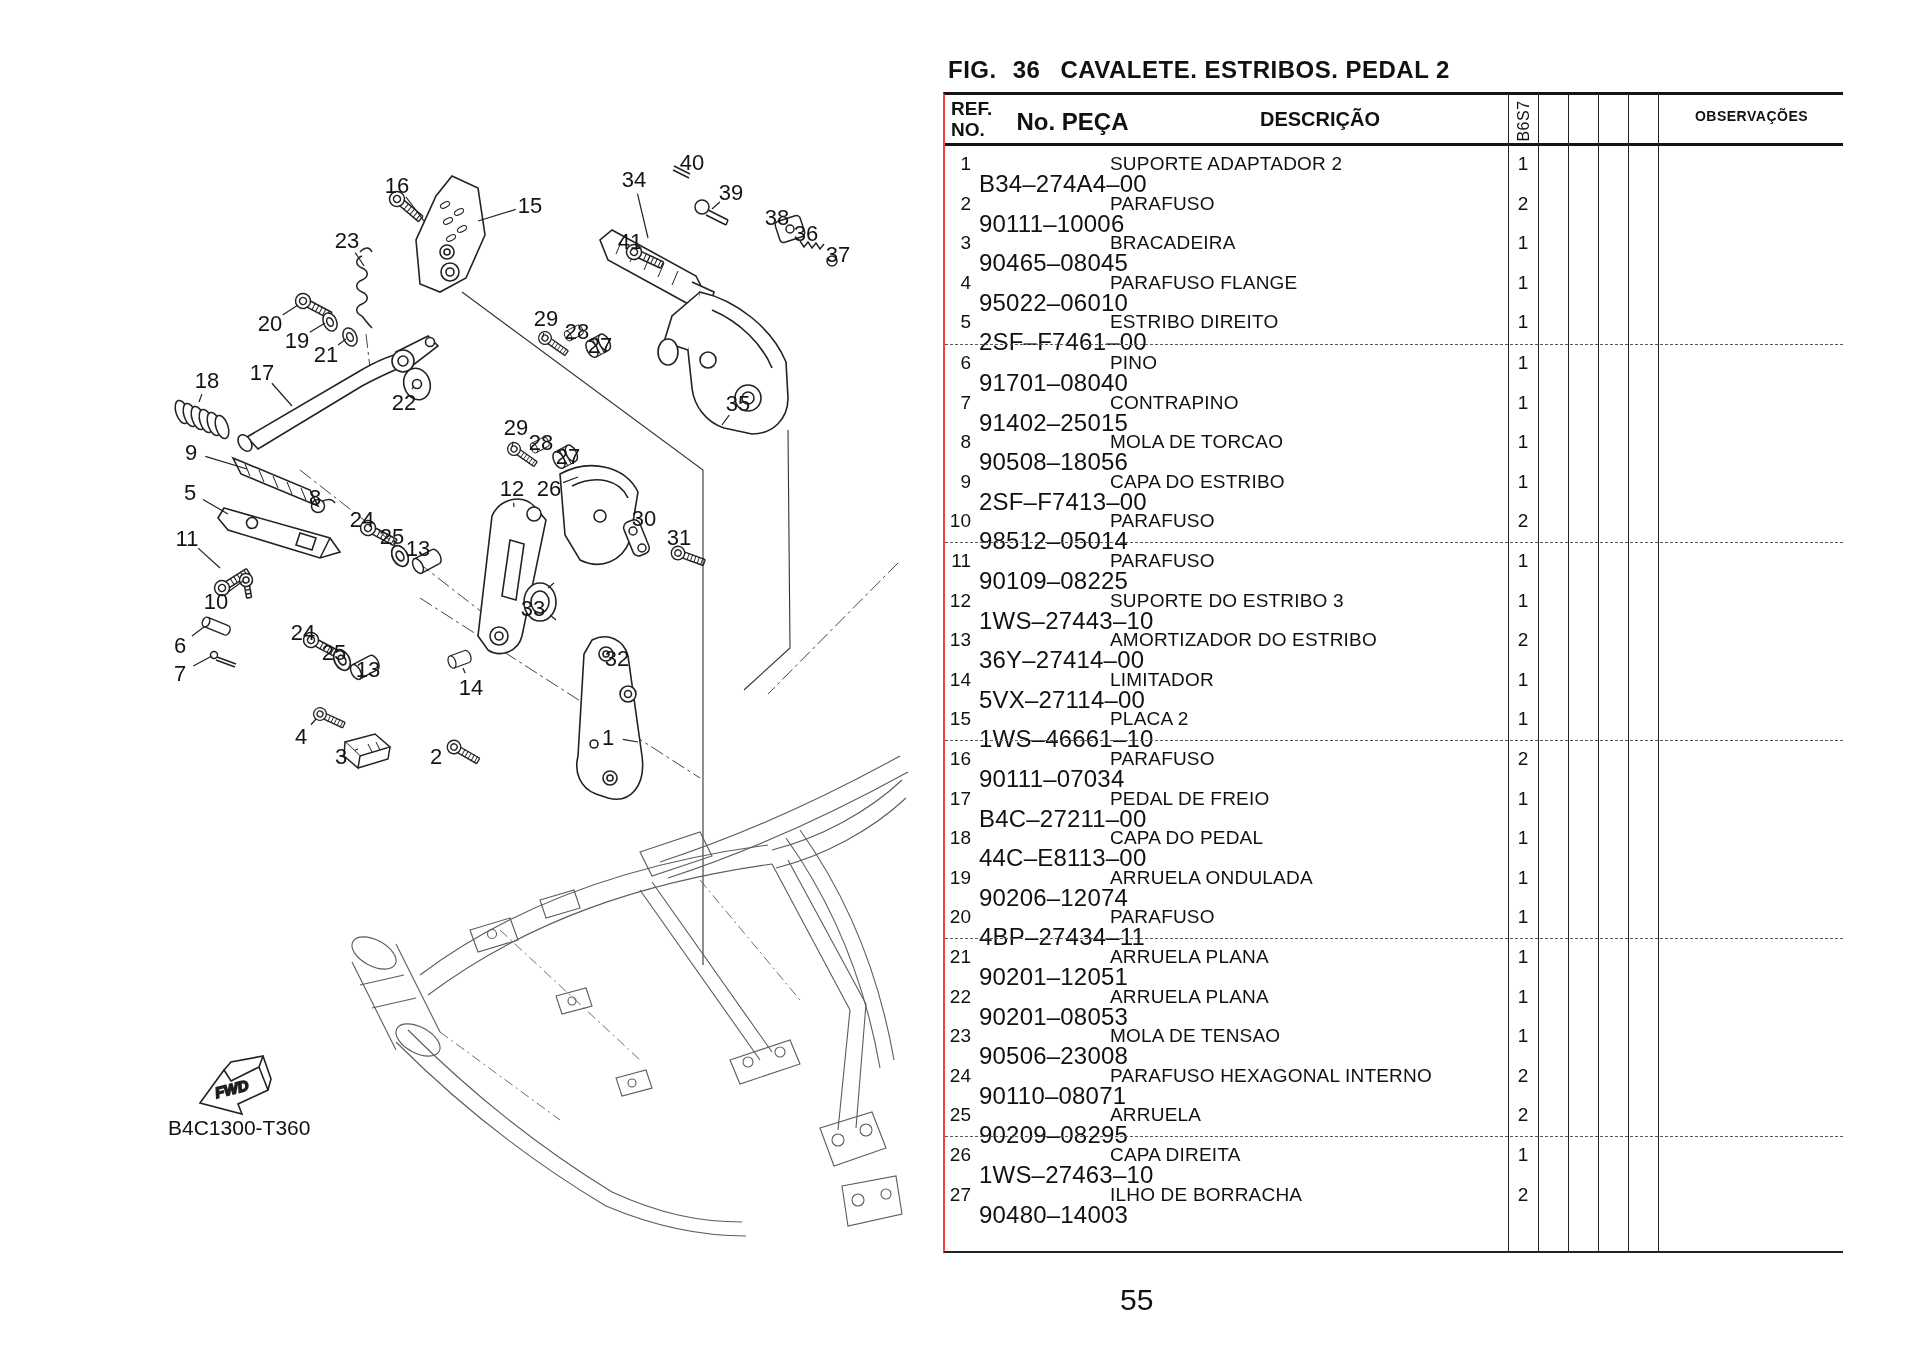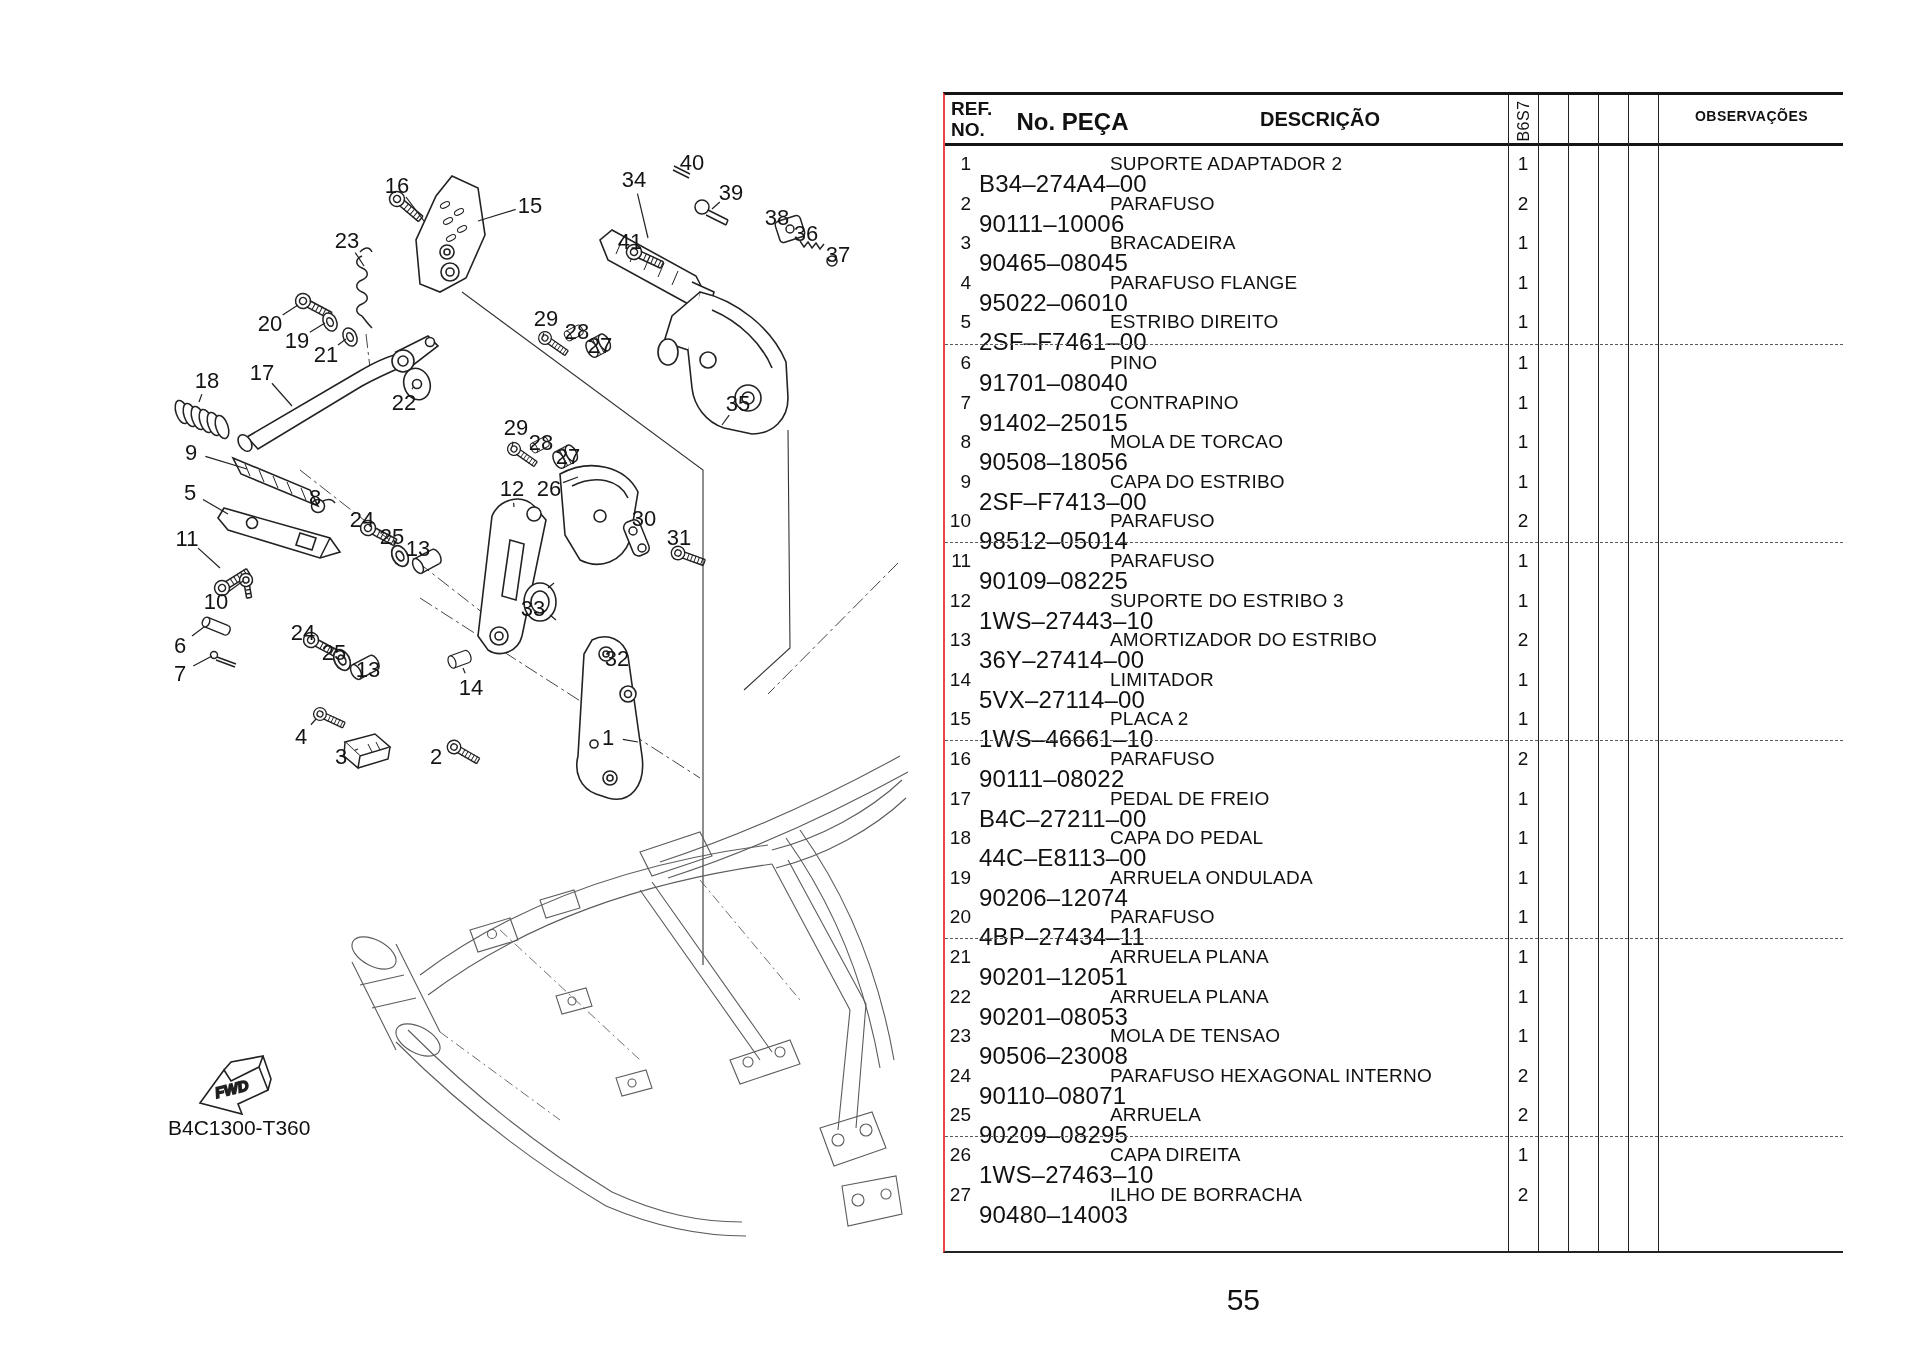--- a/index.html
+++ b/index.html
@@ -32,21 +32,21 @@
   #tbody{position:relative;}
   .tgroup{position:relative; box-sizing:border-box; height:198px;}
   .tgroup + .tgroup{border-top:1.4px dashed #5a5a5a;}
   .tgroup.last{height:112px;}
   .trow{position:relative; height:39.6px;}
   .trow .c-ref{position:absolute; left:0; top:7px; width:26px; text-align:right; font-size:19px;}
   .trow .c-part{position:absolute; left:34px; top:24px; font-size:24px; letter-spacing:.2px;}
   .trow .c-desc{position:absolute; left:165px; top:7px; font-size:19px; letter-spacing:.2px;}
   .trow .c-qty{position:absolute; left:563px; top:7px; width:30px; text-align:center; font-size:19px;}
   
-  #page-num{position:absolute; left:1120px; top:1283px; width:140px; text-align:right; font-size:30px; color:#111;}
+  #page-num{position:absolute; left:1120px; top:1283px; width:140px; text-align:left; font-size:30px; color:#111;}
   
   #diagram{position:absolute; left:0; top:0;}
   text.callout{font-family:"Liberation Sans",sans-serif; font-size:22px; fill:#141414;}
   text.small-label{font-family:"Liberation Sans",sans-serif;}
 </style>
 </head>
 <body>
 
 <div id="page">
 
@@ -382,20 +382,23 @@
         <line x1="310.9243245563027" y1="724.7524321695236" x2="316" y2="719" stroke="#222" stroke-width="1.2"></line>
         <text x="301" y="744" text-anchor="middle" class="callout">4</text>
         <line x1="354.8701714771207" y1="750.2887529211856" x2="358" y2="749" stroke="#222" stroke-width="1.2"></line>
         <text x="341" y="764" text-anchor="middle" class="callout">3</text>
         <text x="436" y="764" text-anchor="middle" class="callout">2</text>
         <line x1="622.7959088574821" y1="739.4659848095804" x2="638" y2="742" stroke="#222" stroke-width="1.2"></line>
         <text x="608" y="745" text-anchor="middle" class="callout">1</text>
       </g>
   </svg>
 
+  <div id="fig-title">
+    <span>FIG.</span><span class="fig-num">36</span><span class="fig-text">CAVALETE. ESTRIBOS. PEDAL 2</span>
+  </div>
 
   <div id="ptable">
     <div id="thead">
       <div class="h-ref">
         <div>REF.</div>
         <div>NO.</div>
       </div>
       <div class="h-part">No. PEÇA</div>
       <div class="h-desc">DESCRIÇÃO</div>
       <div class="h-model">
@@ -496,21 +499,21 @@
           <div class="trow">
             <span class="c-ref">15</span>
             <span class="c-part">1WS–46661–10</span>
             <span class="c-desc">PLACA 2</span>
             <span class="c-qty">1</span>
           </div>
         </div>
         <div class="tgroup">
           <div class="trow">
             <span class="c-ref">16</span>
-            <span class="c-part">90111–08022</span>
+            <span class="c-part">90111–07034</span>
             <span class="c-desc">PARAFUSO</span>
             <span class="c-qty">2</span>
           </div>
           <div class="trow">
             <span class="c-ref">17</span>
             <span class="c-part">B4C–27211–00</span>
             <span class="c-desc">PEDAL DE FREIO</span>
             <span class="c-qty">1</span>
           </div>
           <div class="trow">

